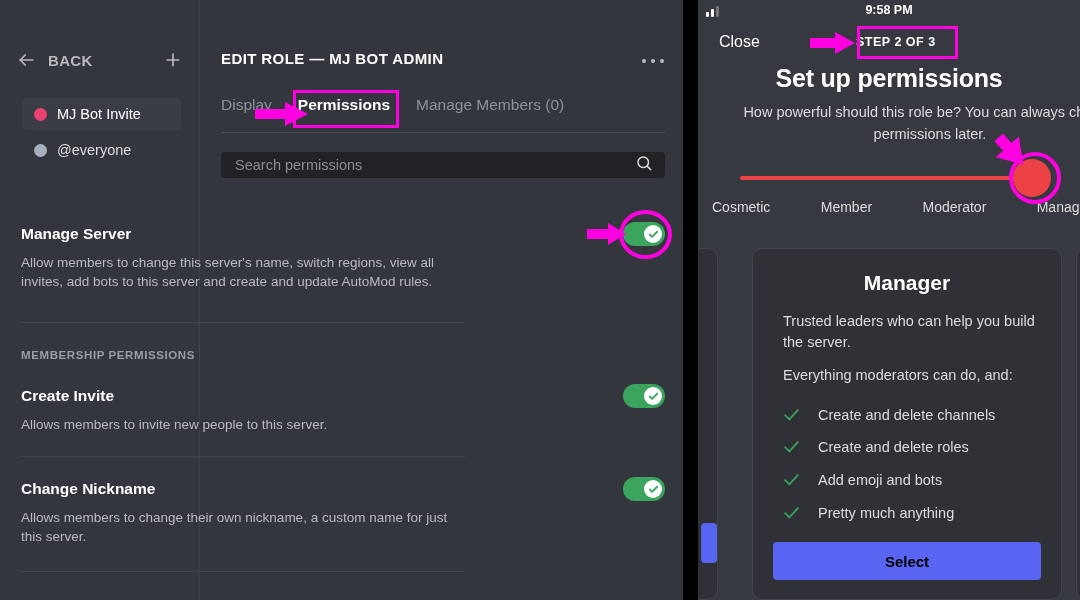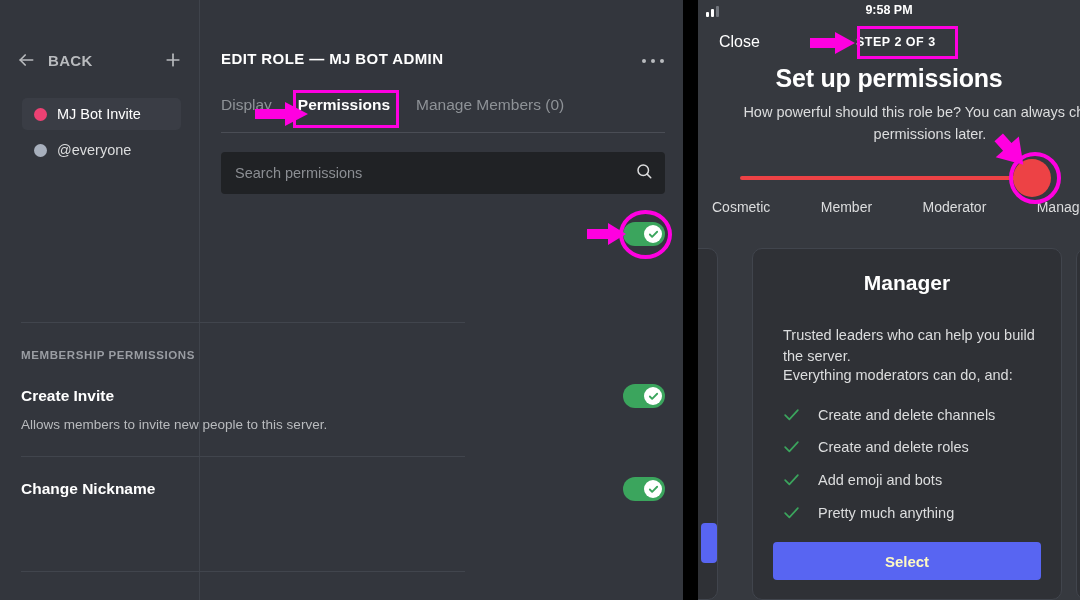--- a/index.html
+++ b/index.html
@@ -78,21 +78,21 @@
     content: ""; position: absolute; left: 0; right: 0; bottom: -5px;
     height: 2px; background: #5865f2; border-radius: 2px;
   }
   .m-tabrule {
     position: absolute; left: 221px; top: 132px; width: 444px; height: 1px;
     background: #4a4d55;
   }
 
   
   .m-search {
-    position: absolute; left: 221px; top: 152px; width: 444px; height: 42px;
+    position: absolute; left: 221px; top: 152px; width: 444px; height: 26px;
     background: #202225; border-radius: 4px;
     display: flex; align-items: center; padding: 0 12px; box-sizing: border-box;
     cursor: text;
   }
   .m-search input {
     flex: 1; background: transparent; border: 0; outline: 0;
     color: #dcddde; font-size: 14.5px; font-family: "Liberation Sans", sans-serif;
   }
   .m-search input::placeholder { color: #8b8e93; }
   .ic-search { width: 18px; height: 18px; flex: 0 0 auto; }
@@ -201,21 +201,21 @@
     font-size: 14.5px; color: #dcddde; line-height: 21px;
   }
   .card-li {
     position: absolute; left: 30px; display: flex; align-items: center; gap: 18px;
   }
   .card-li .ck { width: 17px; height: 14px; flex: 0 0 auto; }
   .card-li span { font-size: 14.5px; color: #dcddde; white-space: nowrap; }
   .card-btn {
     position: absolute; left: 20px; top: 293px; width: 268px; height: 38px;
     background: #5865f2; border-radius: 4px; border: 0;
-    color: #fef9c3; font-size: 15px; font-weight: 700;
+    color: #000000; font-size: 15px; font-weight: 700;
     font-family: "Liberation Sans", sans-serif; cursor: pointer;
   }
   .card-next {
     position: absolute; left: 378px; top: 248px; width: 60px; height: 352px;
     background: #2f3136; border: 1px solid #41454d; border-radius: 10px;
     box-sizing: border-box;
   }
 
   
   .anno { position: absolute; pointer-events: none; }
@@ -280,20 +280,24 @@
   <div class="m-search">
     <input type="text" placeholder="Search permissions" style="">
     <span>
       <svg class="ic-search" viewBox="0 0 24 24" fill="none" stroke="#dcddde" stroke-width="2" stroke-linecap="round">
         <circle cx="11" cy="11" r="7"></circle>
         <line x1="16.2" y1="16.2" x2="21" y2="21"></line>
       </svg>
     </span>
   </div>
 
+  <div class="perm-row" style="top:224px;">
+    <div class="perm-name">Manage Server</div>
+    <div class="perm-desc">Allow members to change this server's name, switch regions, view all invites, add bots to this server and create and update AutoMod rules.</div>
+  </div>
   <div class="toggle" style="left:623px; top:222px;">
     <span class="knob">
       <svg viewBox="0 0 24 24" fill="none" stroke="#3ba55d" stroke-width="4" stroke-linecap="round" stroke-linejoin="round">
         <polyline points="20 6 9 17 4 12"></polyline>
       </svg>
     </span>
   </div>
 
   <div class="perm-rule" style="top:322px;"></div>
 
@@ -308,20 +312,21 @@
       <svg viewBox="0 0 24 24" fill="none" stroke="#3ba55d" stroke-width="4" stroke-linecap="round" stroke-linejoin="round">
         <polyline points="20 6 9 17 4 12"></polyline>
       </svg>
     </span>
   </div>
 
   <div class="perm-rule" style="top:456px;"></div>
 
   <div class="perm-row" style="top:479px;">
     <div class="perm-name">Change Nickname</div>
+    <div class="perm-desc">Allows members to change their own nickname, a custom name for just this server.</div>
   </div>
   <div class="toggle" style="left:623px; top:477px;">
     <span class="knob">
       <svg viewBox="0 0 24 24" fill="none" stroke="#3ba55d" stroke-width="4" stroke-linecap="round" stroke-linejoin="round">
         <polyline points="20 6 9 17 4 12"></polyline>
       </svg>
     </span>
   </div>
 
   <div class="perm-rule" style="top:571px;"></div>
@@ -356,21 +361,21 @@
       <span>Manager</span>
     </div>
 
     <div class="card-prev">
       <div class="btn-sliver"></div>
     </div>
 
     <div class="card">
       <div class="card-title">Manager</div>
 
-      <div class="card-p" style="top:76px;">Trusted leaders who can help you build the server.</div>
+      <div class="card-p" style="top:62px;">Trusted leaders who can help you build the server.</div>
 
       <div class="card-p" style="top:116px;">Everything moderators can do, and:</div>
 
       <div class="card-li" style="top:190px;">
         <span class="ck">
           <svg viewBox="0 0 24 20" fill="none" stroke="#3ba55d" stroke-width="2.4" stroke-linecap="round" stroke-linejoin="round">
             <polyline points="3 10 9 16 21 3"></polyline>
           </svg>
         </span>
         <span>Create and delete roles</span>

